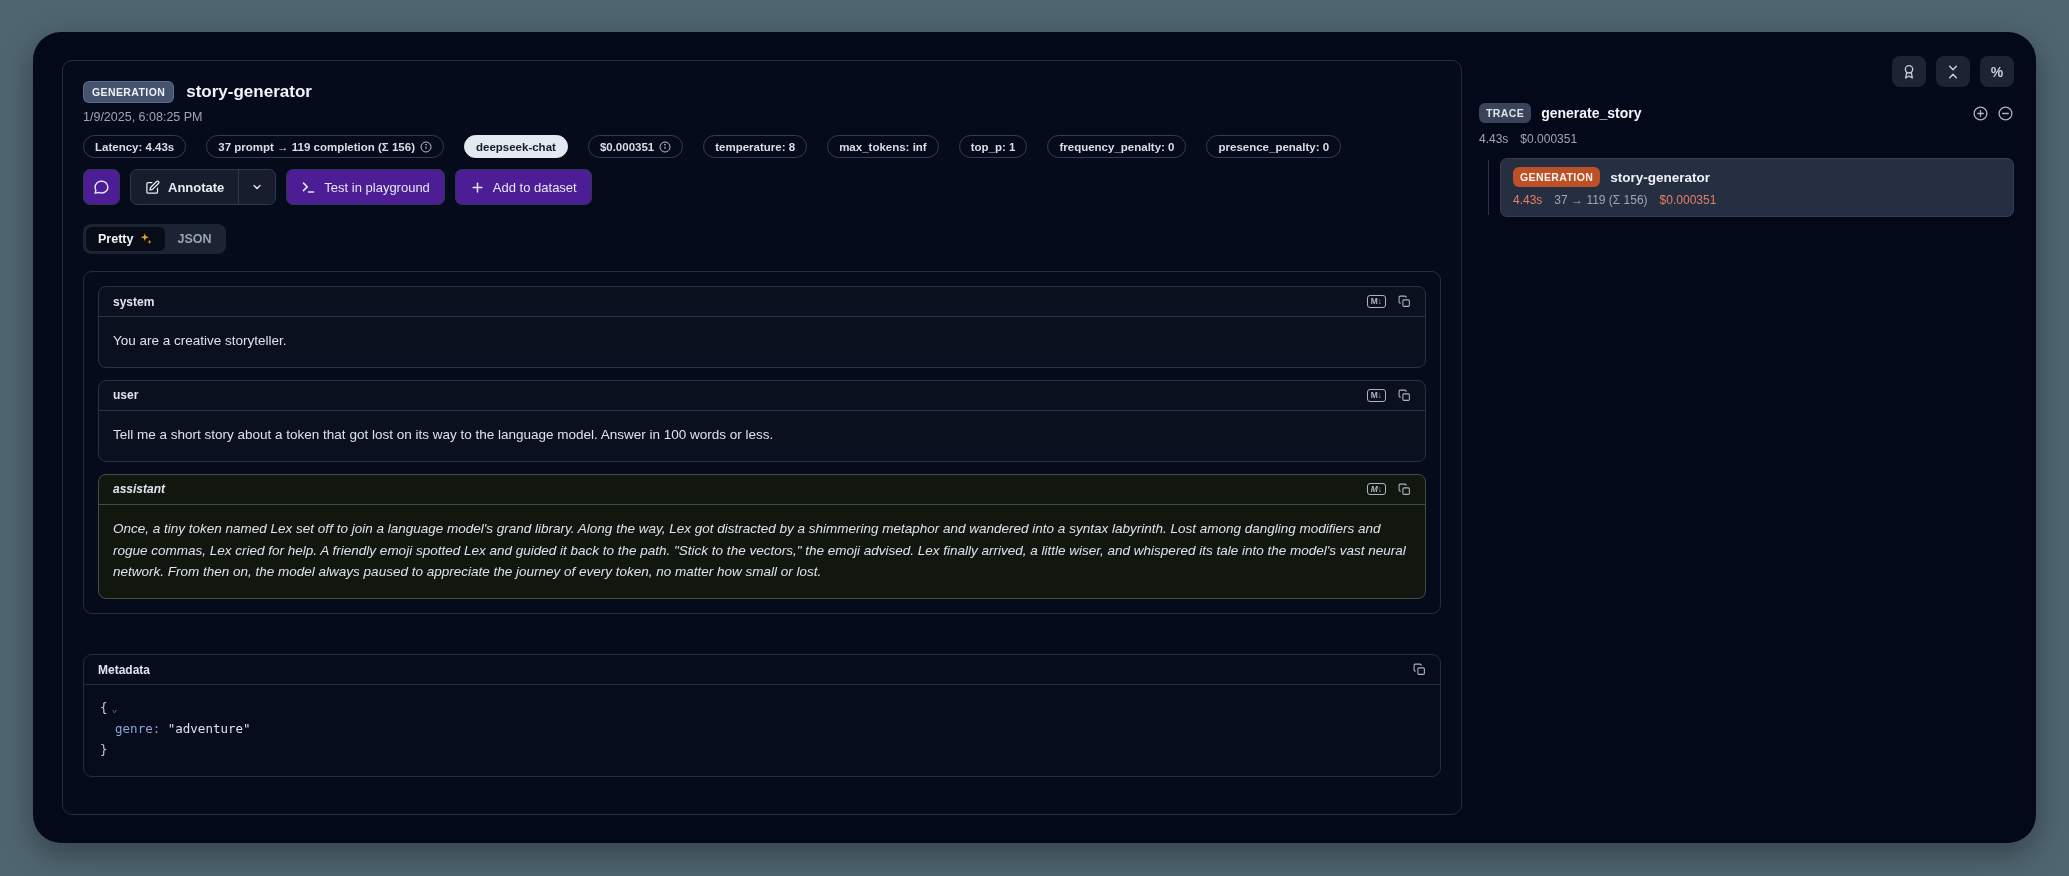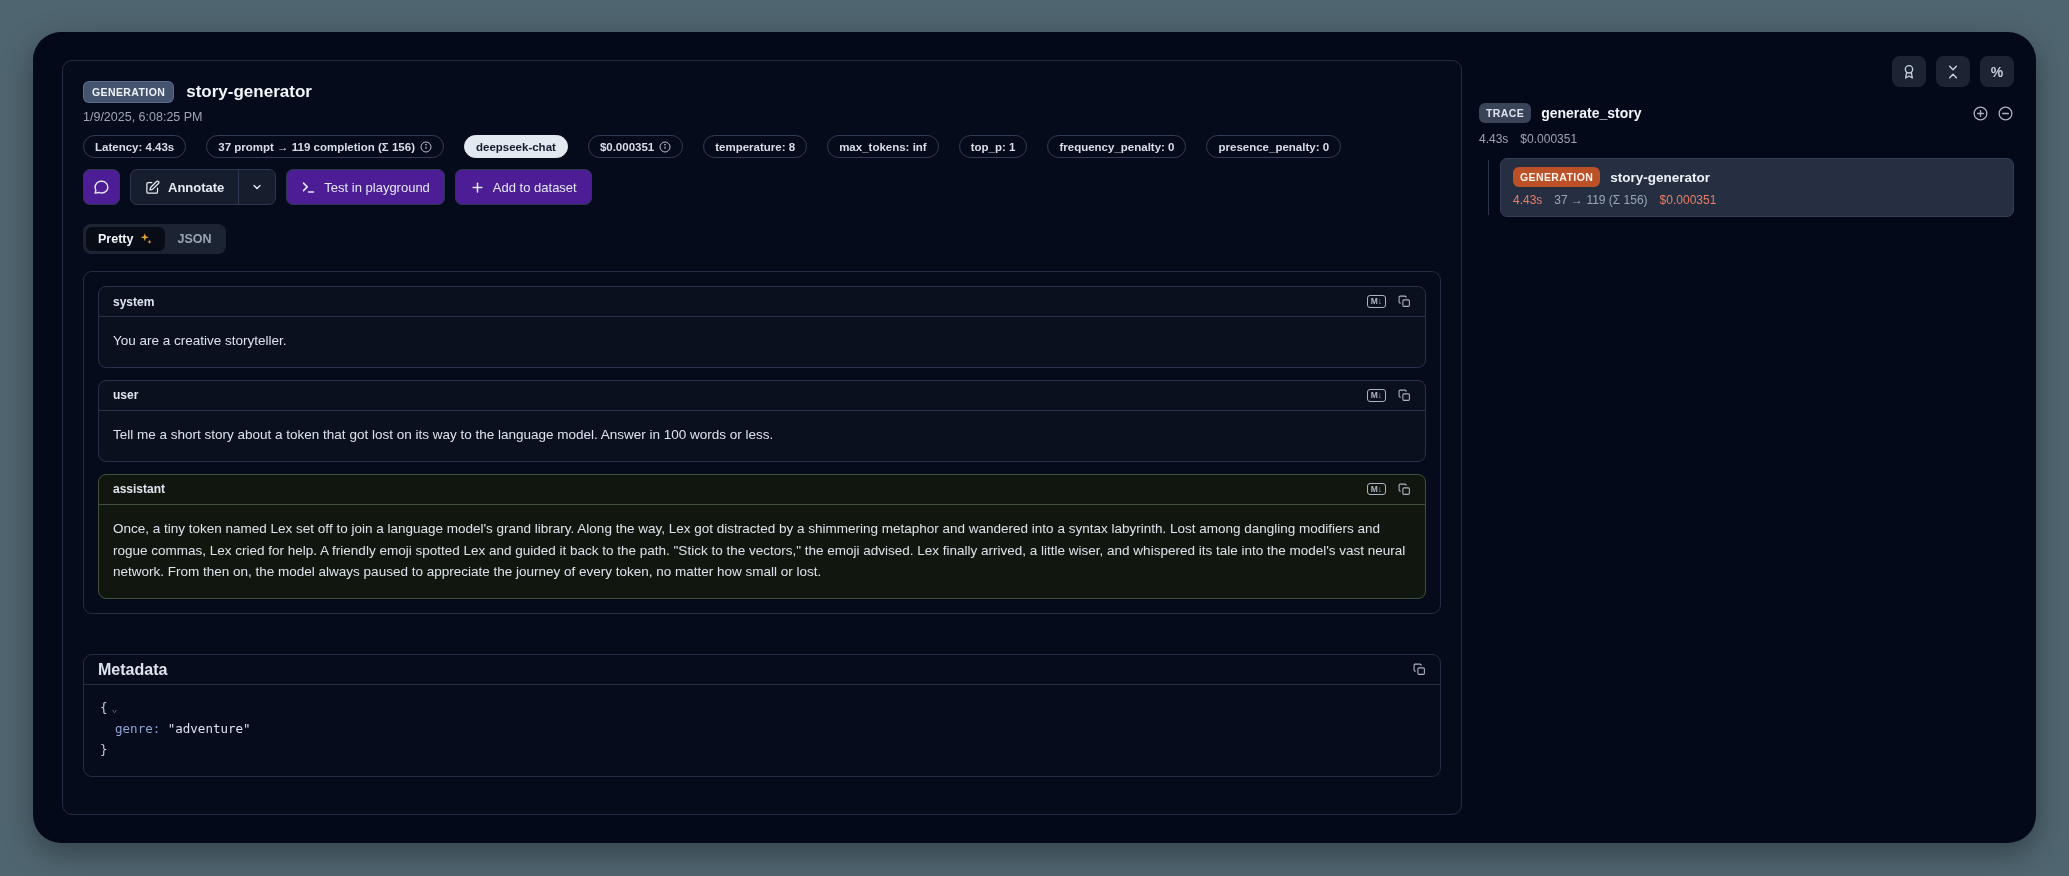--- a/index.html
+++ b/index.html
@@ -81,38 +81,38 @@
   .view-tab { padding:5px 12px; font-size:12.5px; font-weight:700;
     color:#98a3b3; border-radius:6px; cursor:pointer;
     display:flex; align-items:center; gap:6px; }
   .view-tab.active { background:#070c17; color:#f2f5f9; }
 
   .messages-wrap {
     border:1px solid #232d44; border-radius:9px; padding:14px;
     display:flex; flex-direction:column; gap:12px; margin-bottom:40px;
   }
   .msg-card { border:1px solid #27324a; border-radius:8px; background:#0a101e; overflow:hidden; }
-  .msg-card.assistant { border-color:#41503c; background:#11170f; }
+  .msg-card.assistant { border-color:#41503c; background:#11170f;font-style:italic; }
   .msg-head {
     display:flex; align-items:center; justify-content:space-between;
     padding:7px 14px; border-bottom:1px solid #27324a; height:30px;
   }
   .msg-card.assistant .msg-head { border-bottom-color:#41503c; }
   .msg-role { font-size:12px; font-weight:700; color:#dfe5ee; }
   .msg-actions { display:flex; align-items:center; gap:12px; color:#aab4c4; }
   .md-chip {
     font-size:8.5px; font-weight:700; border:1.5px solid #aab4c4; border-radius:3px;
     padding:1px 3px; line-height:1; letter-spacing:0; cursor:pointer;
   }
   .msg-body { padding:13px 14px 15px; font-size:13.5px; line-height:1.62; color:#dde3ec; }
 
   .meta-card { border:1px solid #232d44; border-radius:9px; background:#060c1c; overflow:hidden; }
   .meta-head { display:flex; align-items:center; justify-content:space-between;
     padding:7px 14px; border-bottom:1px solid #232d44; height:30px; }
-  .meta-title { font-size:16px; font-weight:700; color:#dfe5ee; }
+  .meta-title { font-size:12px; font-weight:700; color:#dfe5ee; }
   .meta-body { padding:13px 16px 16px; font-family:"DejaVu Sans Mono", monospace;
     font-size:12.5px; line-height:1.65; color:#dbe2ef; }
   .json-key { color:#8fa2d4; }
   .json-brace { color:#c3cde0; }
   .json-caret { color:#6b7689; font-size:10px; margin-left:4px; cursor:pointer; }
 
   
   .sidebar { position:absolute; left:1442px; right:22px; top:24px; bottom:28px; }
   .window-controls { display:flex; justify-content:flex-end; gap:10px; margin-bottom:16px; }
   .wc-btn {

